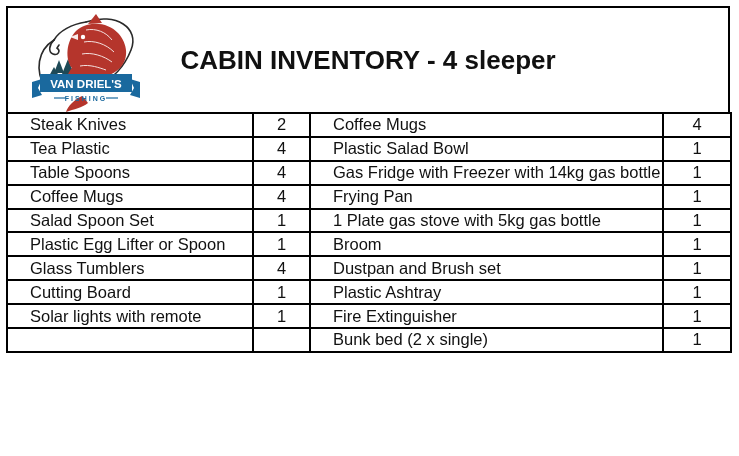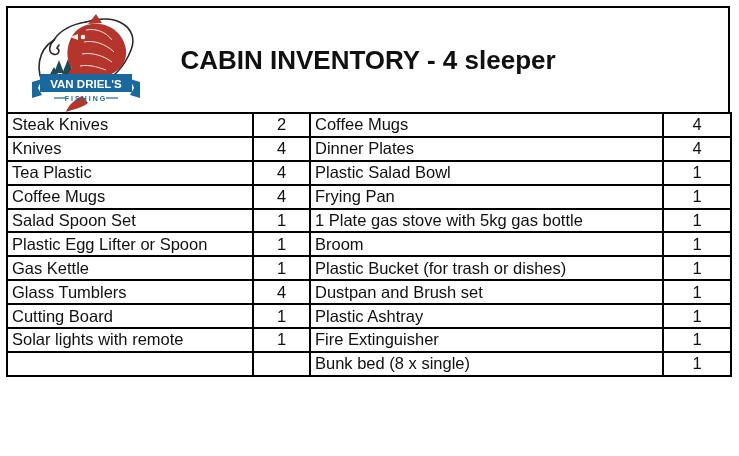--- a/index.html
+++ b/index.html
@@ -22,21 +22,21 @@
   }
   table.inv {
     position:absolute; left:6px; top:112px; width:724px;
     border-collapse:collapse; table-layout:fixed;
   }
   table.inv td {
     border:2px solid #000; height:21.9px; box-sizing:content-box;
     font-size:16.5px; line-height:21px; color:#111;
     overflow:hidden; white-space:nowrap;
   }
-  td.item { padding:0 2px 0 4px; text-align:left; }
+  td.item { padding:0 2px 0 22px; text-align:left; }
   td.qty  { padding:0; text-align:center; }
   svg text { font-family:"Liberation Sans","DejaVu Sans",sans-serif; }
 </style>
 </head>
 <body>
 
 <div class="page">
 
   <div class="header-box">
 
@@ -93,53 +93,47 @@
         <col style="width:68px">
     </colgroup>
     <tbody>
       <tr>
         <td class="item">Steak Knives</td>
         <td class="qty">2</td>
         <td class="item">Coffee Mugs</td>
         <td class="qty">4</td>
       </tr>
       <tr>
-        <td class="item">Knives</td>
-        <td class="qty">4</td>
-        <td class="item">Dinner Plates</td>
-        <td class="qty">4</td>
-      </tr>
-      <tr>
         <td class="item">Tea Plastic</td>
         <td class="qty">4</td>
         <td class="item">Plastic Salad Bowl</td>
+        <td class="qty">1</td>
+      </tr>
+      <tr>
+        <td class="item">Table Spoons</td>
+        <td class="qty">4</td>
+        <td class="item">Gas Fridge with Freezer with 14kg gas bottle</td>
         <td class="qty">1</td>
       </tr>
       <tr>
         <td class="item">Coffee Mugs</td>
         <td class="qty">4</td>
         <td class="item">Frying Pan</td>
         <td class="qty">1</td>
       </tr>
       <tr>
         <td class="item">Salad Spoon Set</td>
         <td class="qty">1</td>
         <td class="item">1 Plate gas stove with 5kg gas bottle</td>
         <td class="qty">1</td>
       </tr>
       <tr>
         <td class="item">Plastic Egg Lifter or Spoon</td>
         <td class="qty">1</td>
         <td class="item">Broom</td>
-        <td class="qty">1</td>
-      </tr>
-      <tr>
-        <td class="item">Gas Kettle</td>
-        <td class="qty">1</td>
-        <td class="item">Plastic Bucket (for trash or dishes)</td>
         <td class="qty">1</td>
       </tr>
       <tr>
         <td class="item">Glass Tumblers</td>
         <td class="qty">4</td>
         <td class="item">Dustpan and Brush set</td>
         <td class="qty">1</td>
       </tr>
       <tr>
         <td class="item">Cutting Board</td>
@@ -149,19 +143,19 @@
       </tr>
       <tr>
         <td class="item">Solar lights with remote</td>
         <td class="qty">1</td>
         <td class="item">Fire Extinguisher</td>
         <td class="qty">1</td>
       </tr>
       <tr>
         <td class="item"></td>
         <td class="qty"></td>
-        <td class="item">Bunk bed (8 x single)</td>
+        <td class="item">Bunk bed (2 x single)</td>
         <td class="qty">1</td>
       </tr>
     </tbody>
   </table>
 
 </div>
 
 </body></html>

